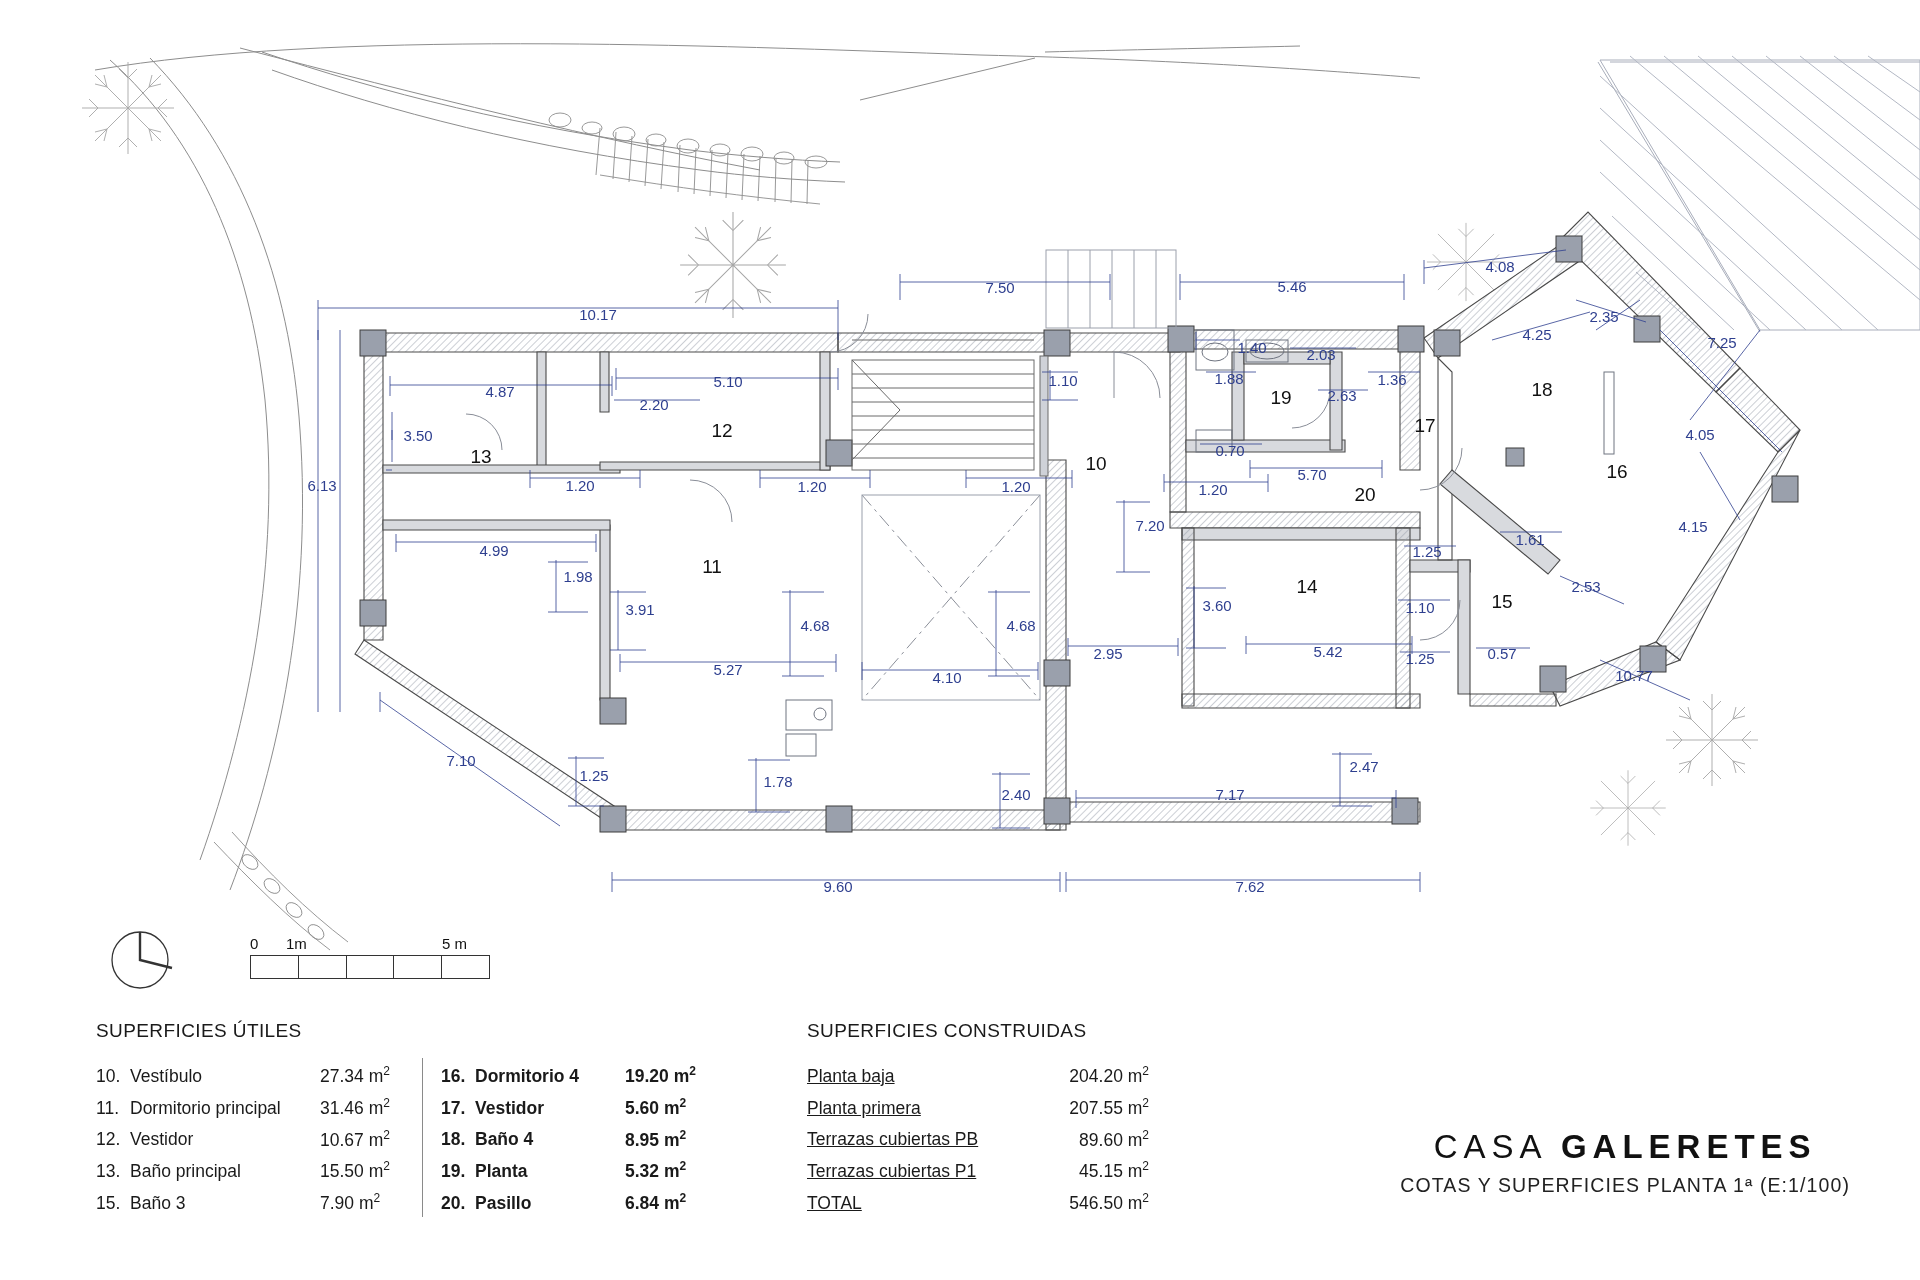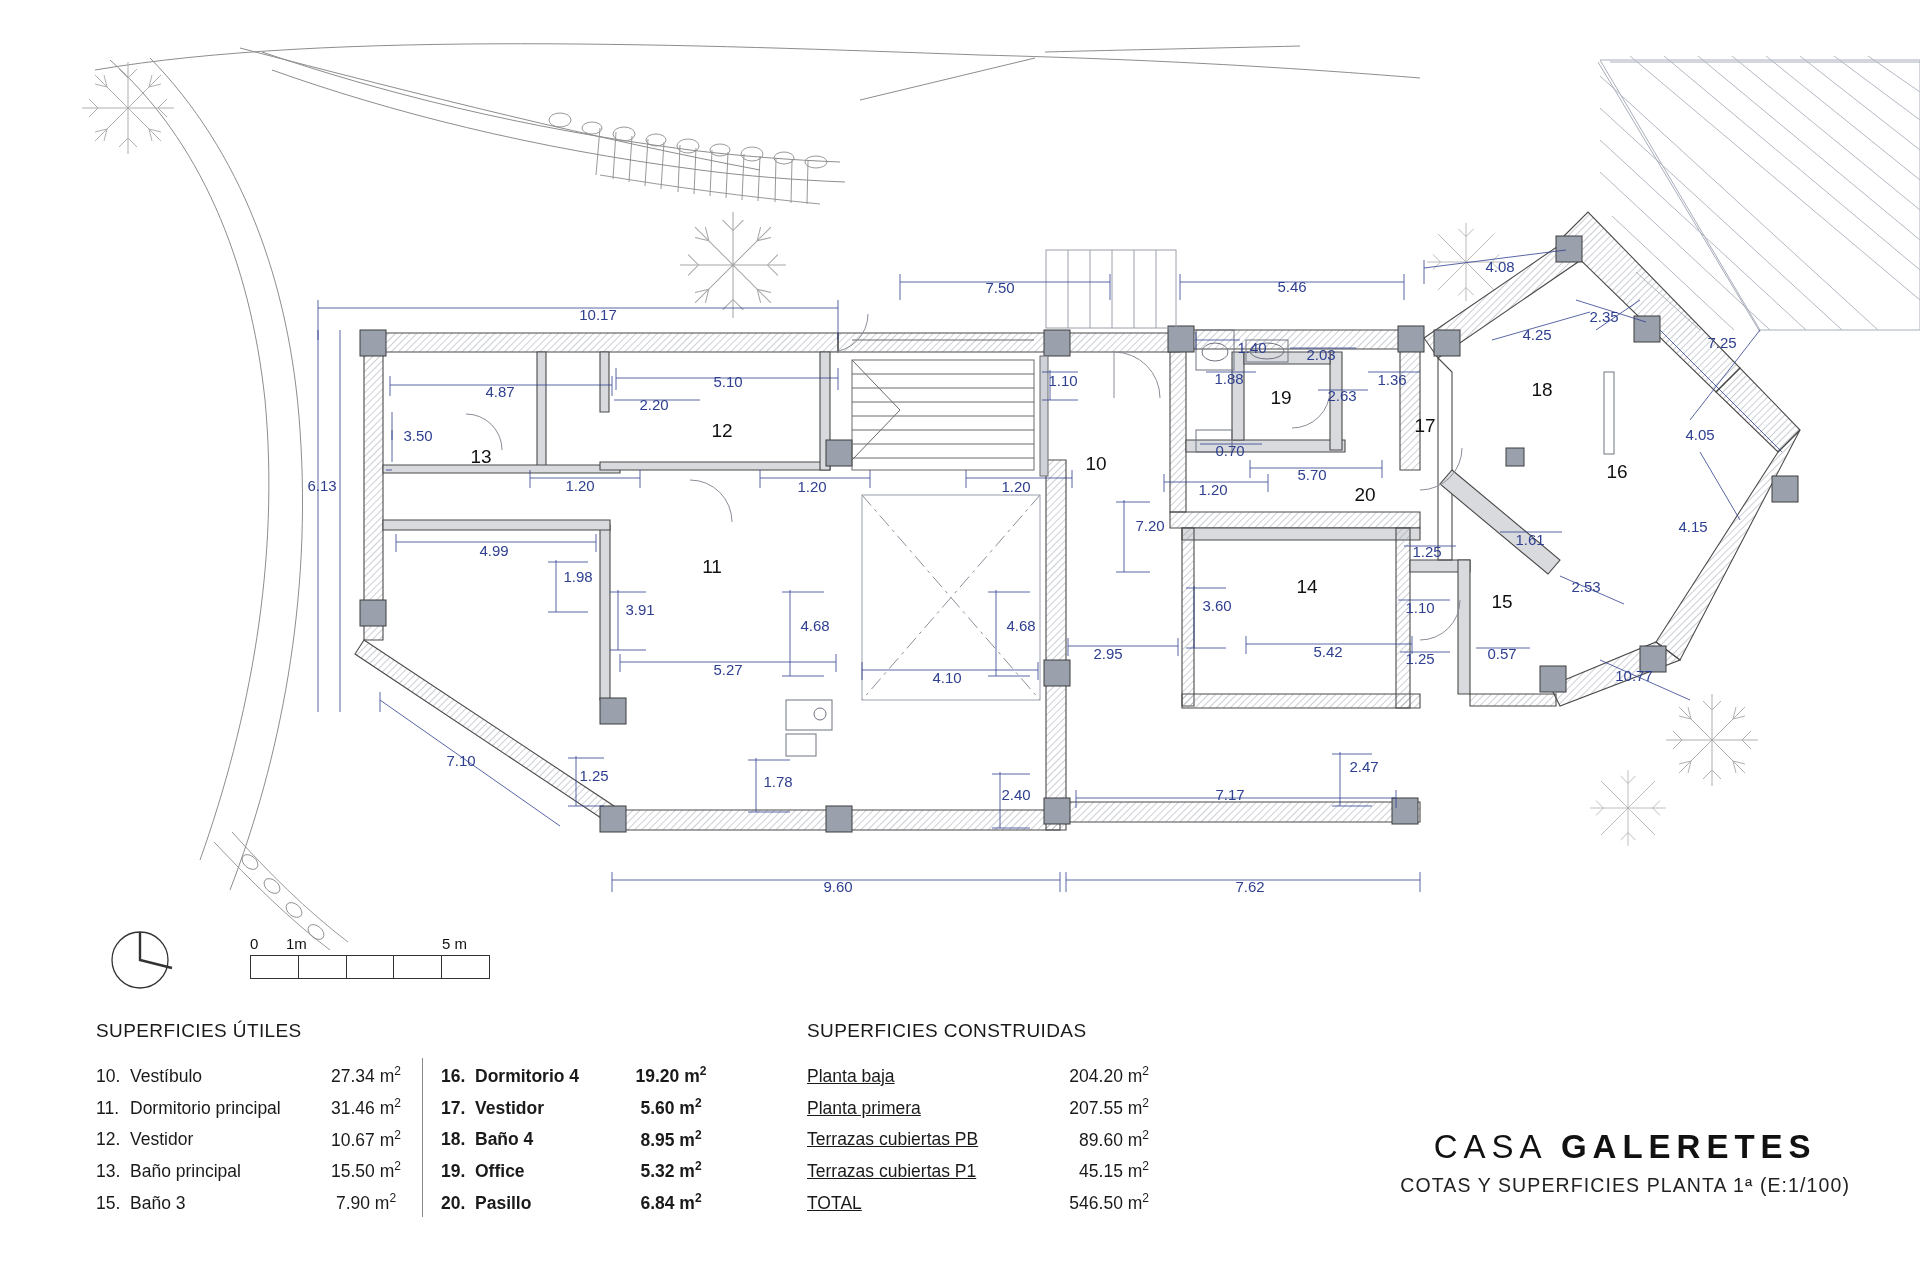--- a/index.html
+++ b/index.html
@@ -79,21 +79,21 @@
     text-align: left;
   }
   .row .nm {
     min-width: 190px;
   }
   .utiles-col.second .row .nm {
     min-width: 150px;
   }
   .row .val {
     flex: 1;
-    text-align: center;
+    text-align: left;
     min-width: 92px;
   }
   .sup {
     font-size: 12px;
     vertical-align: super;
   }
   .constr {
     margin-left: 90px;
   }
   .constr .row .nm {
@@ -577,21 +577,21 @@
                 <span class="nm">Vestidor</span>
                 <span class="val">5.60 m<span class="sup">2</span></span>
               </div>
               <div class="row">
                 <span class="idx">18.</span>
                 <span class="nm">Baño 4</span>
                 <span class="val">8.95 m<span class="sup">2</span></span>
               </div>
               <div class="row">
                 <span class="idx">19.</span>
-                <span class="nm">Office</span>
+                <span class="nm">Planta</span>
                 <span class="val">5.32 m<span class="sup">2</span></span>
               </div>
               <div class="row">
                 <span class="idx">20.</span>
                 <span class="nm">Pasillo</span>
                 <span class="val">6.84 m<span class="sup">2</span></span>
               </div>
             </div>
         </div>
       </div>

